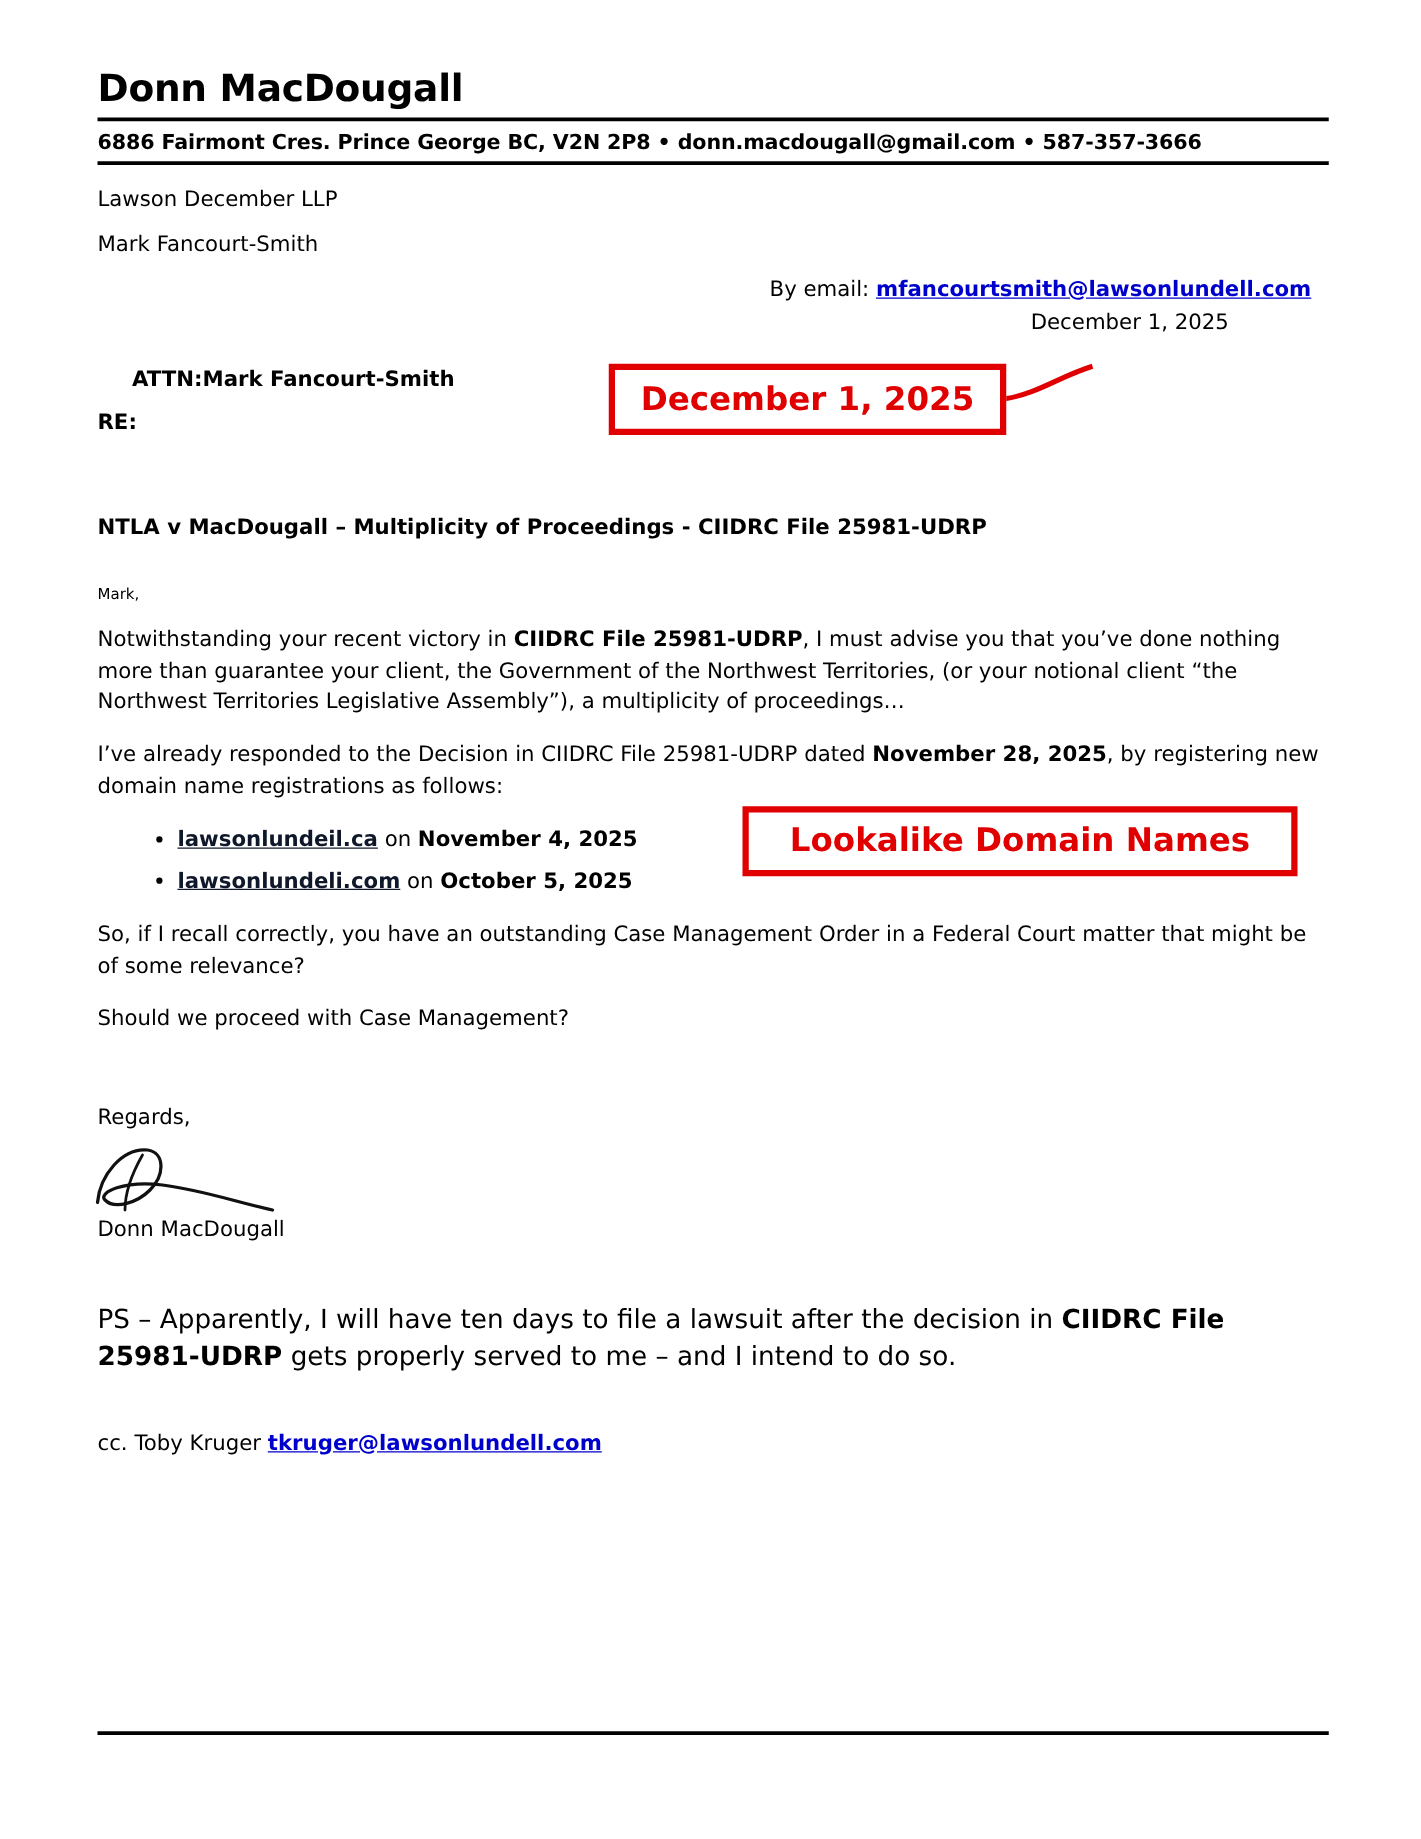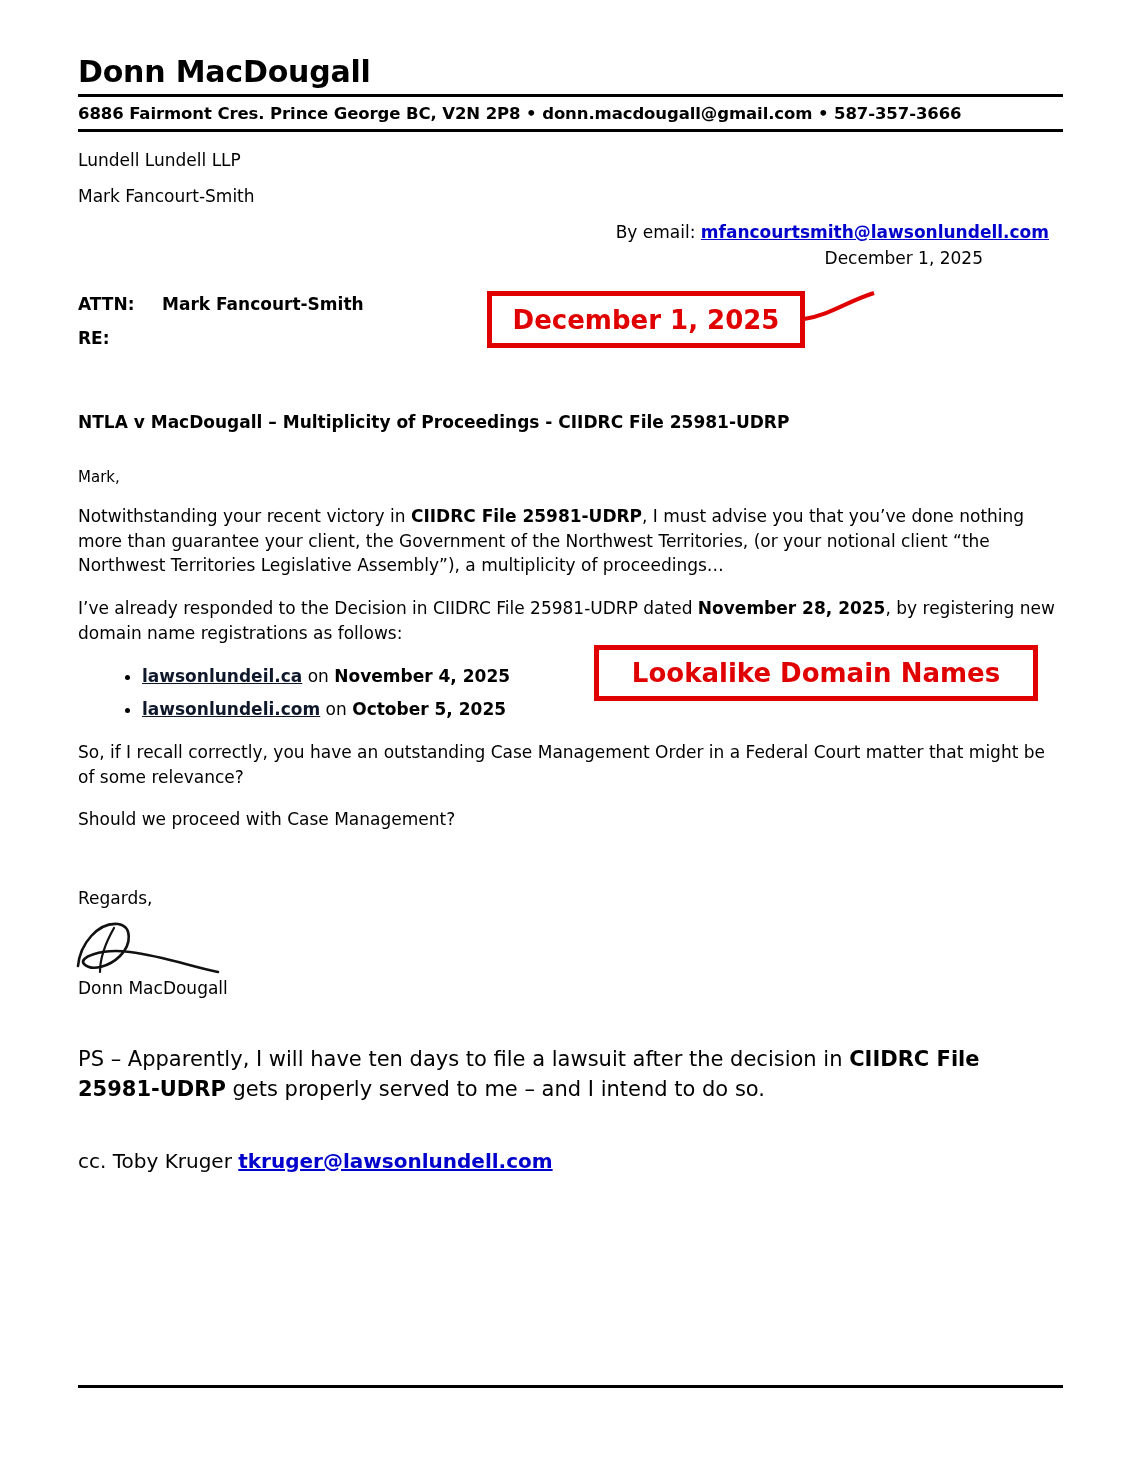--- a/index.html
+++ b/index.html
@@ -71,38 +71,39 @@
     text-align: right;
     font-size: 17px;
     margin: 0 0 26px 0;
     padding-right: 80px;
   }
   .attn-row {
     font-size: 17px;
     font-weight: bold;
     margin: 0 0 14px 0;
     display: flex;
+    text-align: right;
   }
   .attn-label {
     width: 84px;
     flex: 0 0 84px;
   }
   .re-row {
     font-size: 17px;
     font-weight: bold;
     margin: 0 0 36px 0;
     display: flex;
     flex-direction: column;
   }
   .re-label {
     width: 84px;
     flex: 0 0 84px;
   }
   .salutation {
-    font-size: 15px;
+    font-size: 12px;
     margin: 22px 0 18px 0;
   }
   p.body-para {
     font-size: 17px;
     line-height: 1.45;
     margin: 0 0 18px 0;
   }
   ul.domain-list {
     margin: 0 0 18px 0;
     padding-left: 64px;
@@ -130,21 +131,21 @@
   .signer {
     font-size: 17px;
     margin: 0 0 46px 0;
   }
   .ps {
     font-size: 21px;
     line-height: 1.45;
     margin: 22px 0 44px 0;
   }
   .cc {
-    font-size: 20px;
+    font-size: 17px;
     margin: 0;
   }
   b, strong { font-weight: bold; }
 
   
   .callout {
     position: absolute;
     border: 5px solid #e00000;
     background: #ffffff;
     color: #e00000;
@@ -186,21 +187,21 @@
 <body>
 
 <div class="page">
   <div class="content">
 
     <h1 class="letterhead-name">Donn MacDougall</h1>
     <div class="rule-top"></div>
     <div class="letterhead-contact">6886 Fairmont Cres. Prince George BC, V2N 2P8 • donn.macdougall@gmail.com • 587-357-3666</div>
     <div class="rule-under"></div>
 
-    <div class="recipient">Lundell Lundell LLP</div>
+    <div class="recipient">Lawson December LLP</div>
     <div class="recipient">Mark Fancourt-Smith</div>
 
     <div class="byemail">
       <span>By email:</span>
       <a class="maillink" href="#">mfancourtsmith@lawsonlundell.com</a>
     </div>
 
     <div class="datestamp">December 1, 2025</div>
 
     <div class="attn-row">

